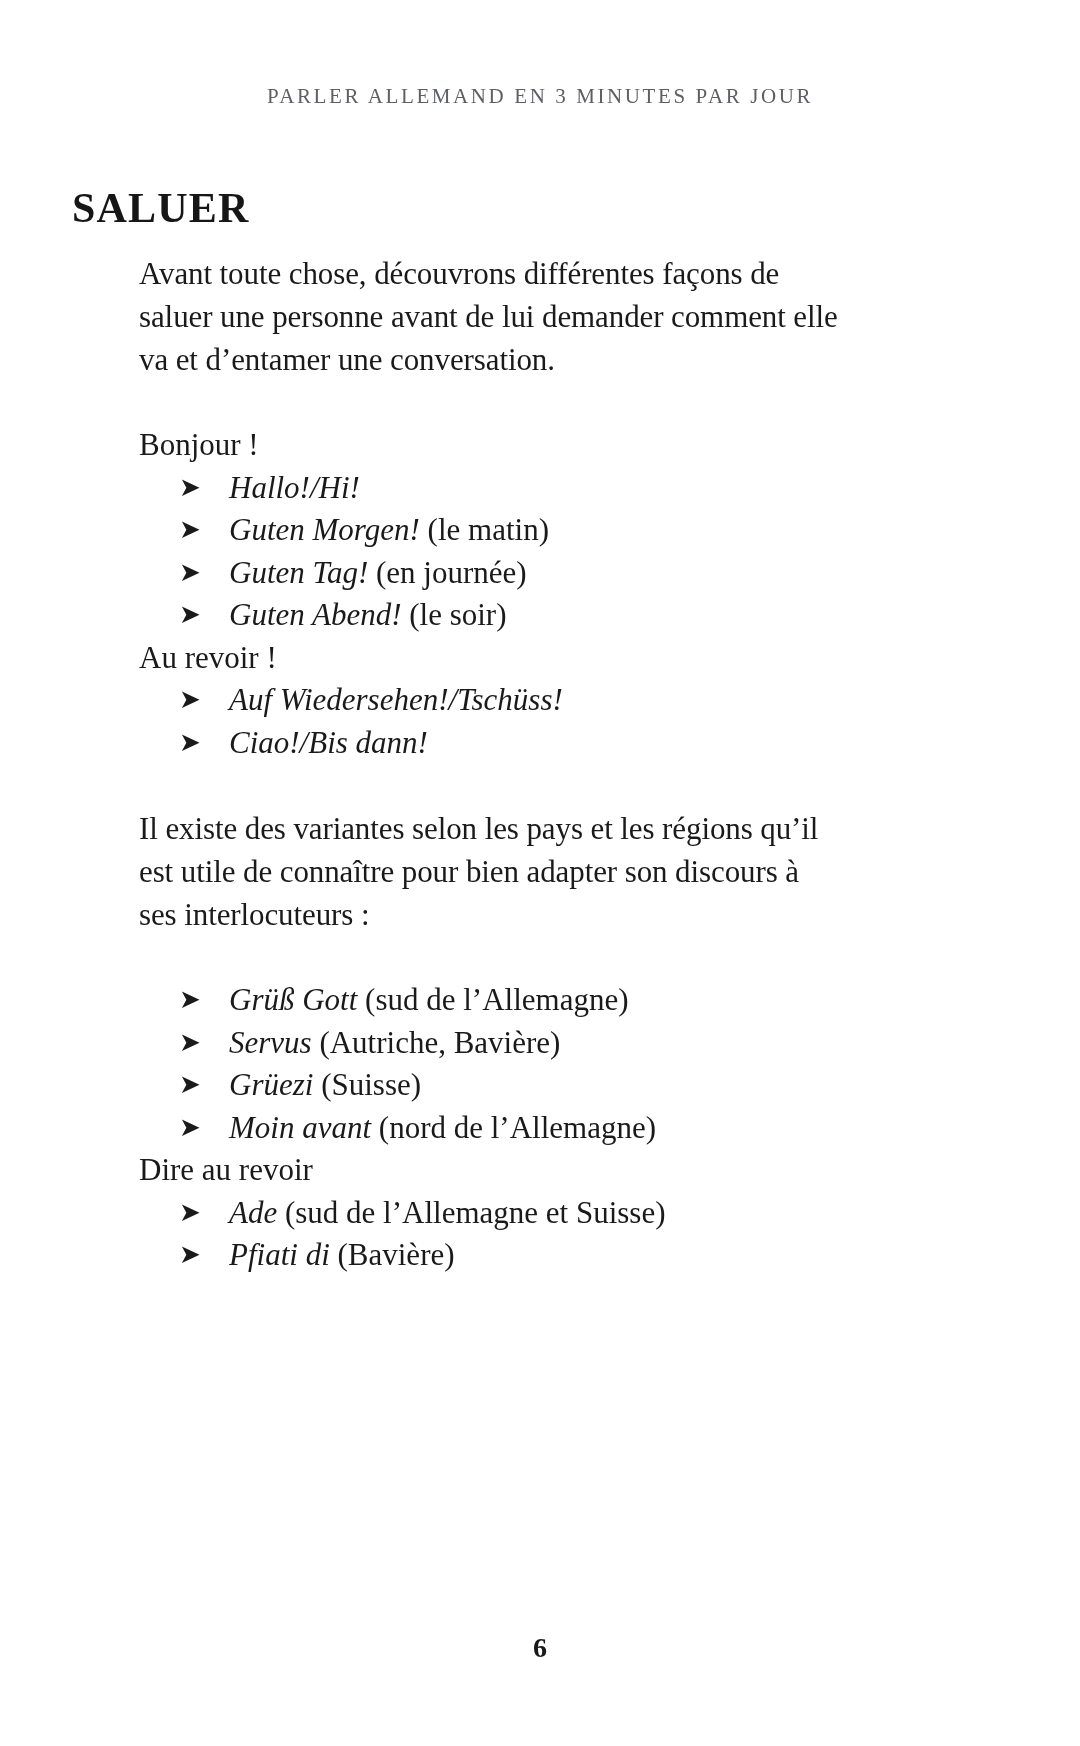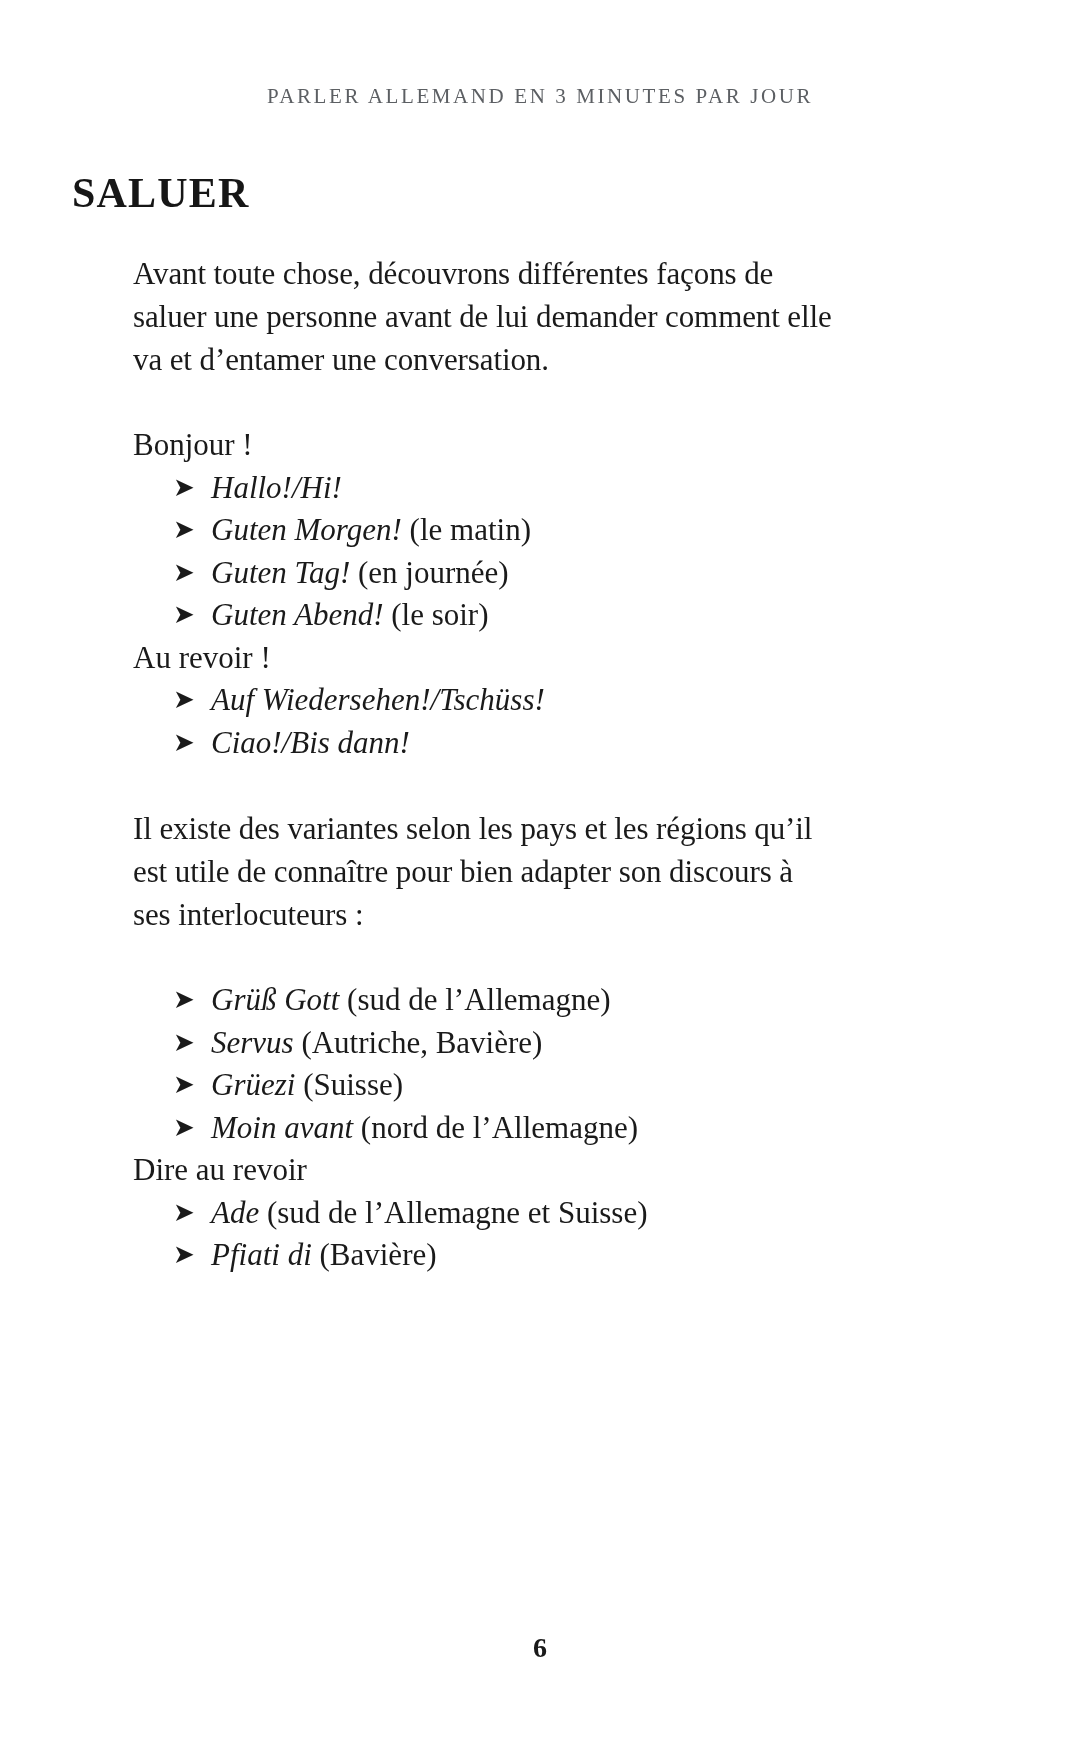--- a/index.html
+++ b/index.html
@@ -58,29 +58,29 @@
   }
   .lesson-title {
     margin-left: 22px;
     font-size: 42px;
     font-weight: bold;
     letter-spacing: 1.2px;
     color: #161616;
     font-family: "Liberation Serif", "DejaVu Serif", serif;
     white-space: nowrap;
     position: relative;
-    top: 1px;
+    top: 16px;
     text-align: center;
   }
 
   
   .content {
     position: absolute;
     top: 252px;
-    left: 133px;
+    left: 139px;
     width: 700px;
   }
 
   p.para {
     margin: 0;
     font-size: 31px;
     line-height: 43px;
     text-align: left;
     letter-spacing: -0.1px;
   }
@@ -110,21 +110,21 @@
   ul.bullets li .arrow {
     position: absolute;
     left: 40px;
     top: 0;
     font-size: 26px;
     line-height: 42.5px;
     color: #1a1a1a;
   }
   ul.bullets li .term {
     font-style: italic;
-    padding-left: 32px;
+    padding-left: 44px;
   }
   ul.bullets li .gloss {
     font-style: normal;
   }
 
   
   .page-number {
     position: absolute;
     bottom: 82px;
     left: 0;

